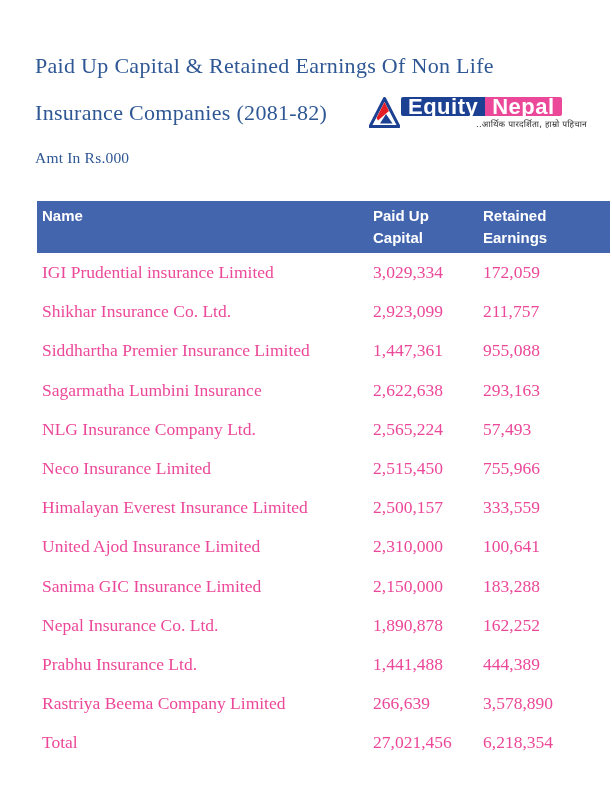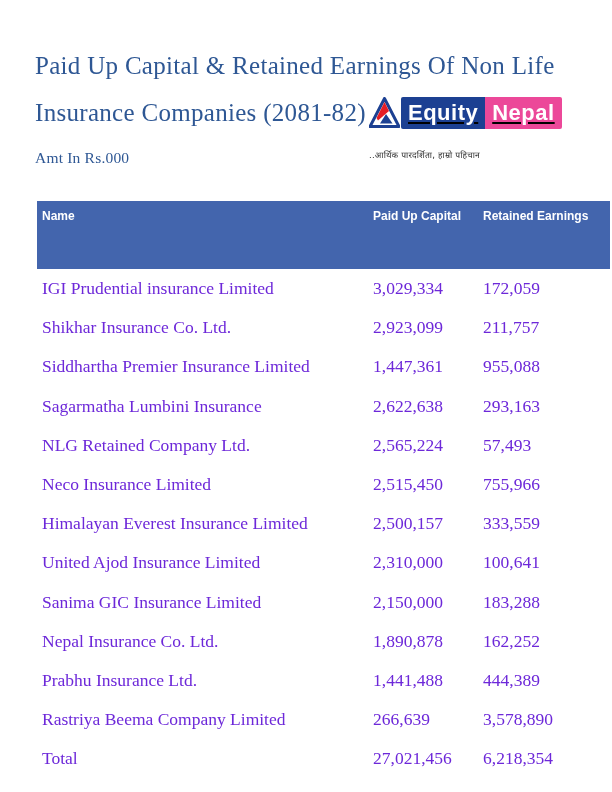--- a/index.html
+++ b/index.html
@@ -8,80 +8,80 @@
     width:612px; height:792px;
     margin:0 auto;
     background:#ffffff;
     font-family:"Liberation Serif", serif;
     overflow:hidden;
   }
   .title {
     position:absolute; left:35px; top:42px;
     width:560px;
     color:#2e5794;
-    font-size:25px;
+    font-size:22px;
     line-height:47px;
     letter-spacing:0.3px;
   }
   .amt-note {
     position:absolute; left:35px; top:129px;
     color:#2e5794;
     font-size:15.5px;
     letter-spacing:0.2px;
     margin-top:20px;
   }
   .logo {
     position:absolute; left:369px; top:97px;
     width:218px;
   }
-  .logo-row { display:flex; align-items:stretch; height:32px;text-decoration:underline; }
+  .logo-row { display:flex; align-items:stretch; height:19px; }
   .logo-icon-wrap { width:31px; height:31px; margin-right:1px; flex:0 0 auto; }
   .logo-word {
     font-family:"Liberation Sans", sans-serif;
     font-weight:bold;
     font-size:22px;
     color:#ffffff;
     display:flex; align-items:center;
     padding:0 7px;
     letter-spacing:0.5px;
   }
   .logo-word.equity { background:#1c4092; border-radius:2px 0 0 2px; }
   .logo-word.nepal  { background:#ec4899; border-radius:0 2px 2px 0; }
   .logo-tagline {
     font-family:"DejaVu Sans", sans-serif;
     font-size:8.5px;
     color:#2b2b2b;
-    text-align:left;
-    margin-top:20px;
+    text-align:right;
+    margin-top:2px;
     letter-spacing:0.2px;
   }
   table.data {
     position:absolute; left:37px; top:201px;
     width:573px;
     border-collapse:collapse;
     table-layout:fixed;
   }
   table.data col.c-name { width:331px; }
   table.data col.c-paid { width:110px; }
   table.data col.c-ret  { width:132px; }
   table.data th {
     background:#4365ad;
     color:#ffffff;
     font-family:"Liberation Sans", sans-serif;
-    font-size:12px;
+    font-size:15px;
     font-weight:bold;
     text-align:left;
     vertical-align:top;
-    padding:4px 0 20px 5px;
+    padding:4px 0 4px 5px;
     line-height:22px;
     height:44px;
   }
   table.data td {
     font-size:17.5px;
-    color:#6d28d9;
+    color:#ec4899;
     height:39.2px;
     vertical-align:middle;
     padding:0 0 0 5px;
     white-space:nowrap;
     overflow:hidden;
     margin-top:7px;
   }
 </style>
 </head>
 <body>
@@ -138,21 +138,21 @@
         <td>Siddhartha Premier Insurance Limited</td>
         <td>1,447,361</td>
         <td>955,088</td>
       </tr>
       <tr>
         <td>Sagarmatha Lumbini Insurance</td>
         <td>2,622,638</td>
         <td>293,163</td>
       </tr>
       <tr>
-        <td>NLG Retained Company Ltd.</td>
+        <td>NLG Insurance Company Ltd.</td>
         <td>2,565,224</td>
         <td>57,493</td>
       </tr>
       <tr>
         <td>Neco Insurance Limited</td>
         <td>2,515,450</td>
         <td>755,966</td>
       </tr>
       <tr>
         <td>Himalayan Everest Insurance Limited</td>

